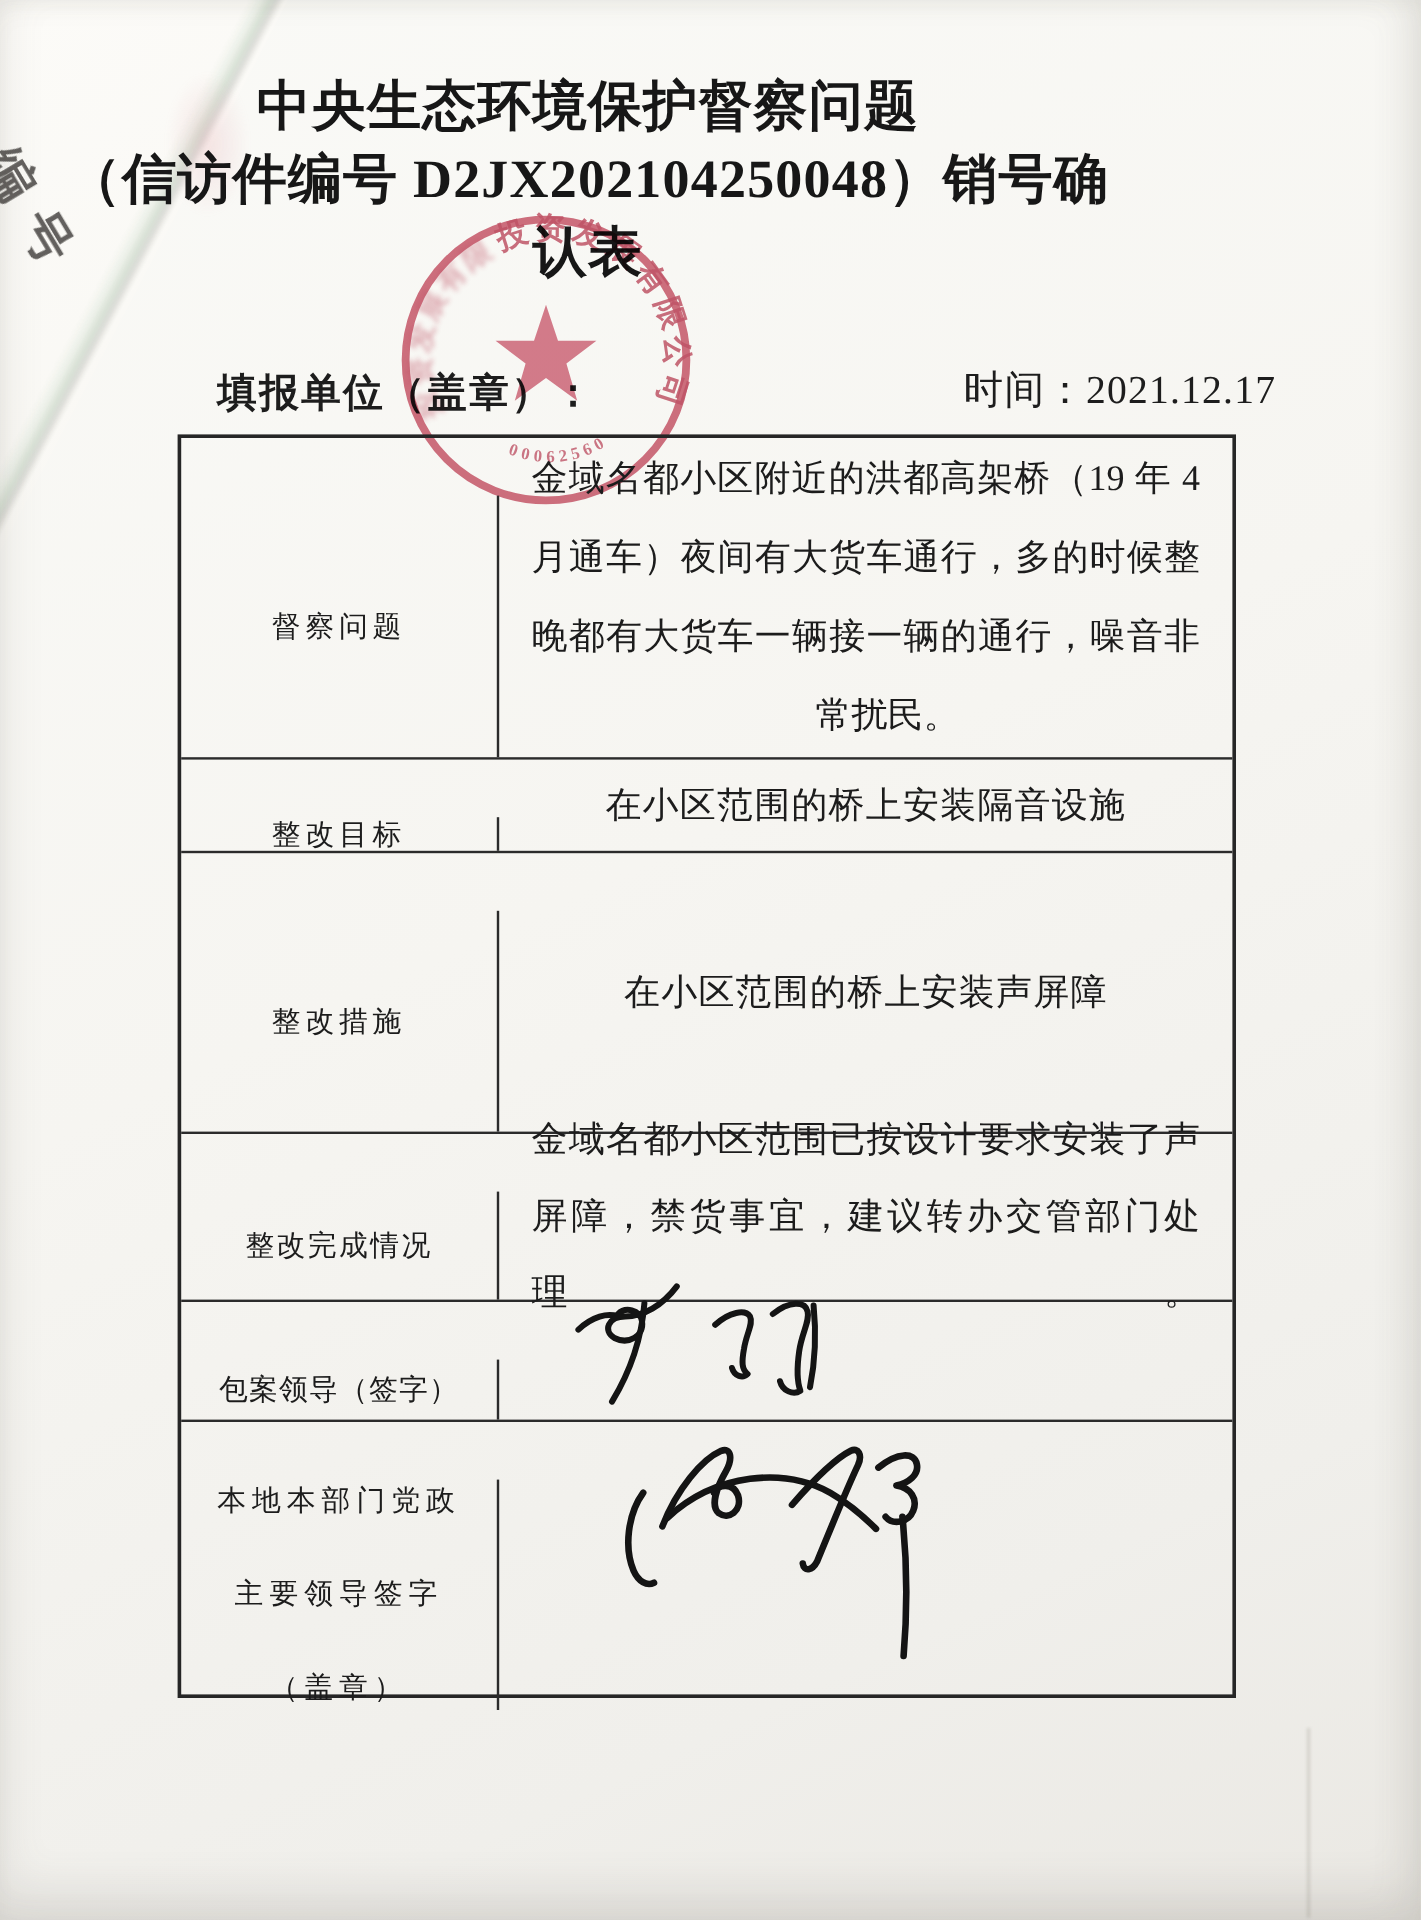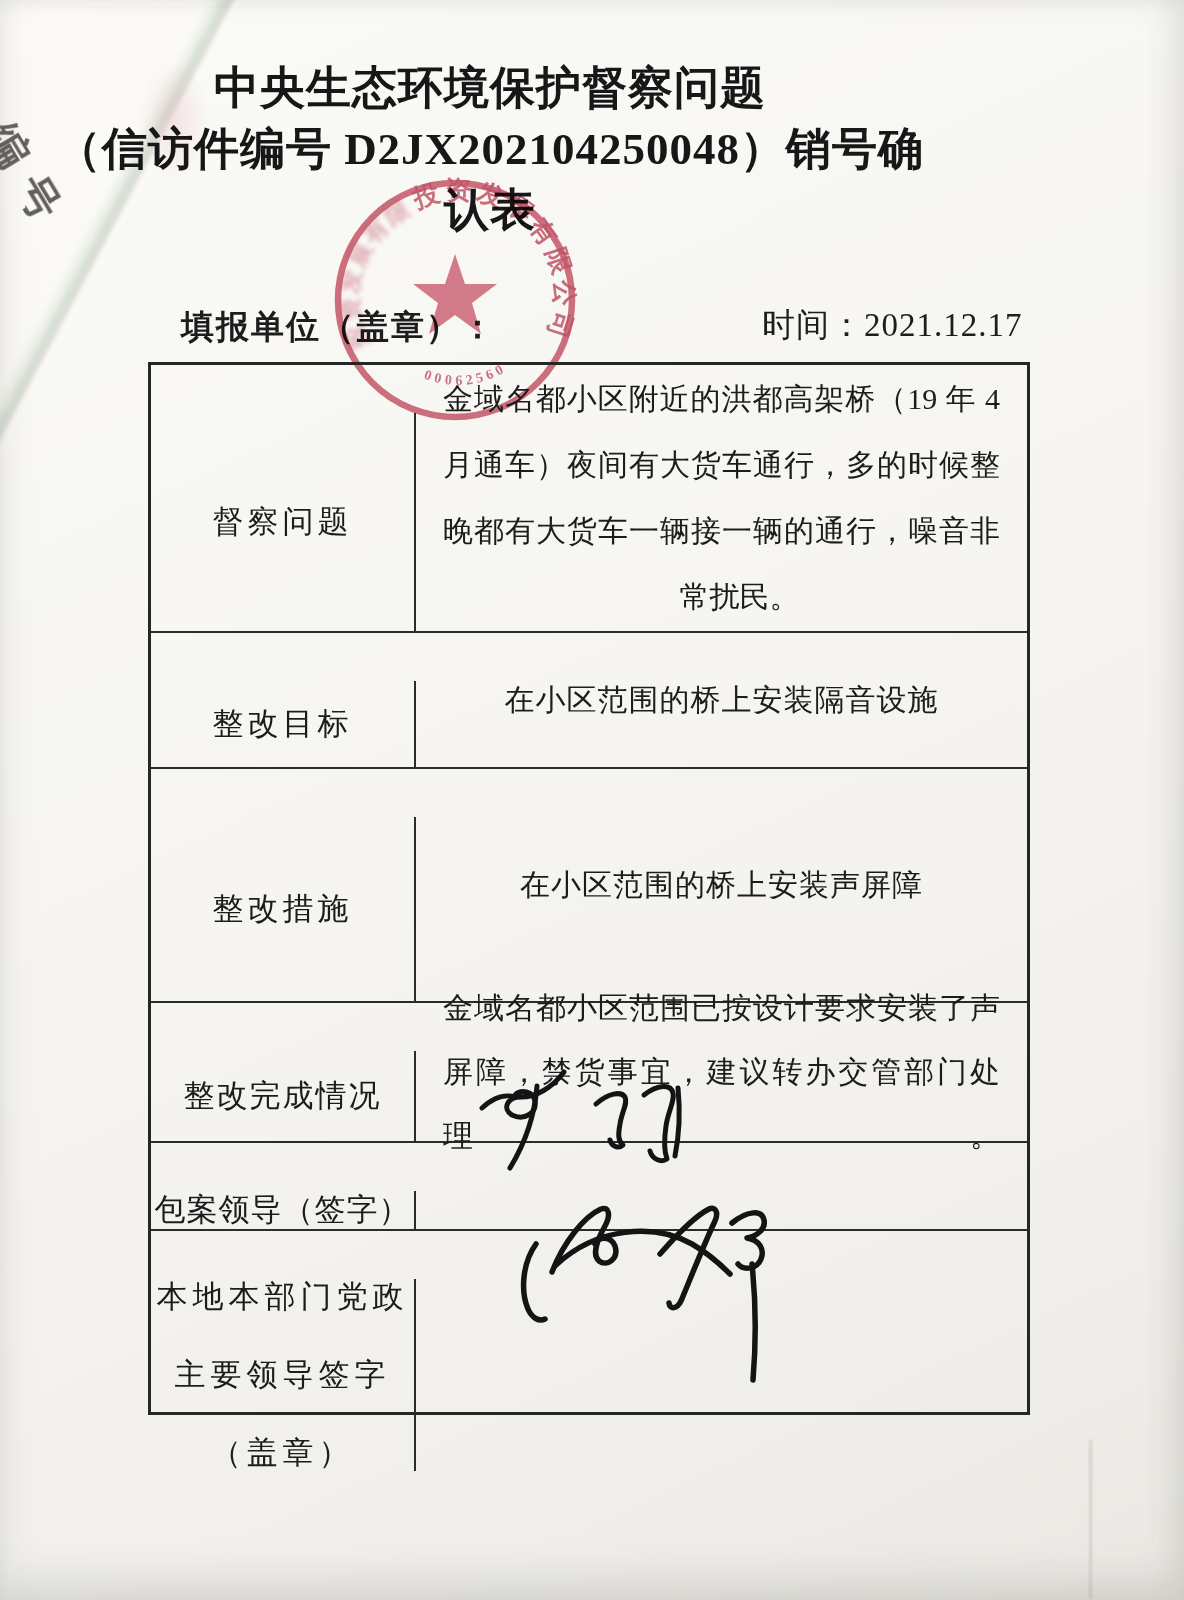--- a/index.html
+++ b/index.html
@@ -55,42 +55,42 @@
     text-align:center;color:#171717;
     font-weight:700;font-size:45px;line-height:61px;
     letter-spacing:1px;
   }
 
   .meta-unit{
     position:absolute;left:181px;top:305px;
     font-size:33px;color:#1d1d1d;letter-spacing:2px;font-weight:700;
   }
   .meta-date{
-    position:absolute;left:762px;top:303px;
+    position:absolute;left:803px;top:303px;
     font-size:33px;color:#1d1d1d;letter-spacing:1px;font-weight:500;
   }
 
   .stamp{
     position:absolute;left:329px;top:173px;width:252px;height:254px;
     mix-blend-mode:multiply;opacity:.93;filter:blur(.4px);
   }
 
   
   .form-table{
     position:absolute;left:148px;top:362px;width:882px;height:1053px;
     border:3px solid #262626;box-sizing:border-box;
     color:#1c1c1c;
   }
   .t-row{display:flex;box-sizing:border-box;border-bottom:2px solid #2b2b2b;}
   .t-row:last-child{border-bottom:none;}
   .t-label{
     width:265px;flex:0 0 265px;box-sizing:border-box;
     border-right:2px solid #2b2b2b;
     display:flex;flex-direction:column;justify-content:center;align-items:center;
-    font-size:31px;letter-spacing:4px;font-weight:500;margin-top:48px;
+    font-size:24px;letter-spacing:4px;font-weight:500;margin-top:48px;
   }
   .t-label .lbl-line{text-align:left;}
   .t-content{
     flex:1;box-sizing:border-box;position:relative;
     display:flex;flex-direction:column;justify-content:center;
     font-size:30px;font-weight:500;
   }
   .t-content .txt-line{
     text-align:justify;text-align-last:justify;
     padding:0 27px;
@@ -155,21 +155,21 @@
     <div class="t-row" style="height:268px">
       <div class="t-label">督察问题</div>
       <div class="t-content row-1">
         <div class="txt-line">金域名都小区附近的洪都高架桥（19 年 4</div>
         <div class="txt-line">月通车）夜间有大货车通行，多的时候整</div>
         <div class="txt-line">晚都有大货车一辆接一辆的通行，噪音非</div>
         <div class="txt-line center-last">常扰民。</div>
       </div>
     </div>
 
-    <div class="t-row" style="height:136px">
+    <div class="t-row" style="height:78px">
       <div class="t-label">整改目标</div>
       <div class="t-content">
         <div class="single">在小区范围的桥上安装隔音设施</div>
       </div>
     </div>
 
     <div class="t-row" style="height:234px">
       <div class="t-label">整改措施</div>
       <div class="t-content">
         <div class="single">在小区范围的桥上安装声屏障</div>
@@ -177,21 +177,21 @@
     </div>
 
     <div class="t-row" style="height:140px">
       <div class="t-label" style="letter-spacing:2px">整改完成情况</div>
       <div class="t-content row-4">
         <div class="txt-line">金域名都小区范围已按设计要求安装了声</div>
         <div class="txt-line">屏障，禁货事宜，建议转办交管部门处理。</div>
       </div>
     </div>
 
-    <div class="t-row" style="height:88px">
+    <div class="t-row" style="height:100px">
       <div class="t-label" style="letter-spacing:1px">包案领导（签字）</div>
       <div class="t-content"></div>
     </div>
 
     <div class="t-row" style="height:240px">
       <div class="t-label row-6">
         <div class="lbl-line">本地本部门党政</div>
         <div class="lbl-line">主要领导签字</div>
         <div class="lbl-line">（盖章）</div>
       </div>

